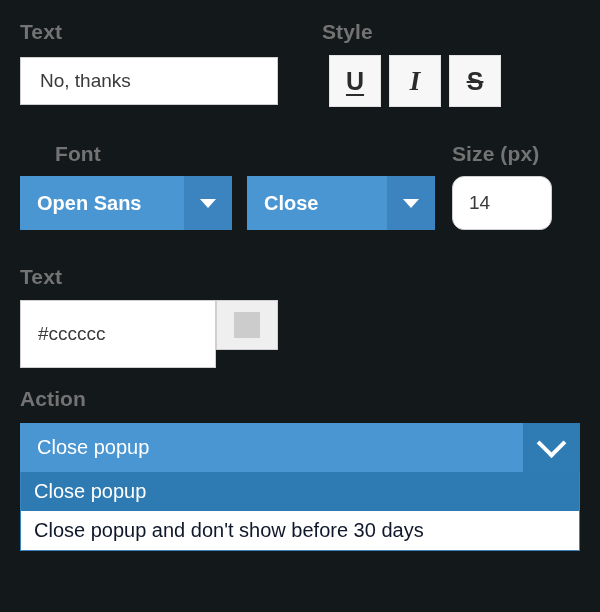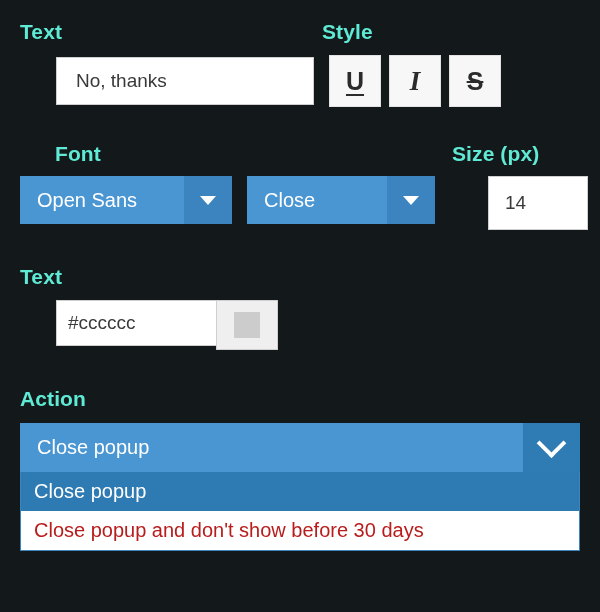--- a/index.html
+++ b/index.html
@@ -17,59 +17,59 @@
 
   .panel {
     position: absolute;
     left: 0; top: 0;
     width: 600px;
     height: 612px;
   }
 
   .field-label {
     position: absolute;
-    color: #5eead4;
+    color: #737373;
     font-weight: bold;
     font-size: 21px;
     letter-spacing: 0.1px;
     white-space: nowrap;
   }
 
   
   .text-input {
     position: absolute;
     background: #ffffff;
     border: 1px solid #cfcfcf;
     box-sizing: border-box;
     display: flex;
     align-items: center;
     padding-left: 19px;
     color: #3a3a3a;
     font-size: 19px;
-    margin-left: 36px;
   }
   #text-field {
     left: 20px;
     top: 57px;
     width: 258px;
     height: 48px;
   }
   #size-field {
     left: 452px;
     top: 176px;
     width: 100px;
     height: 54px;
     padding-left: 16px;
+    border-radius: 12px;
   }
   #color-field {
     left: 20px;
     top: 300px;
     width: 196px;
-    height: 46px;
-    padding-left: 11px;
+    height: 68px;
+    padding-left: 17px;
   }
 
   
   #style-group {
     position: absolute;
     left: 329px;
     top: 55px;
     display: flex;
     gap: 8px;
   }
@@ -98,22 +98,23 @@
   }
   .style-btn .glyph-strike {
     text-decoration: line-through;
     font-family: "Liberation Sans", sans-serif;
   }
 
   
   .select-split {
     position: absolute;
     display: flex;
-    height: 48px;
-    box-sizing: border-box;
+    height: 54px;
+    box-sizing: border-box;
+    font-weight: bold;
   }
   .select-split .sel-value {
     background: #4a96d2;
     color: #ffffff;
     font-size: 20px;
     display: flex;
     align-items: center;
     padding-left: 17px;
     box-sizing: border-box;
     white-space: nowrap;
@@ -202,21 +203,21 @@
     border: 1px solid #3b84c0;
     border-top: none;
     box-sizing: border-box;
   }
   .option-row {
     height: 39px;
     display: flex;
     align-items: center;
     padding-left: 13px;
     font-size: 20px;
-    color: #b91c1c;
+    color: #0f172a;
     box-sizing: border-box;
     white-space: nowrap;
   }
   .option-row.selected {
     background: #2e7ab2;
     color: #ffffff;
   }
 </style>
 </head>
 <body>

